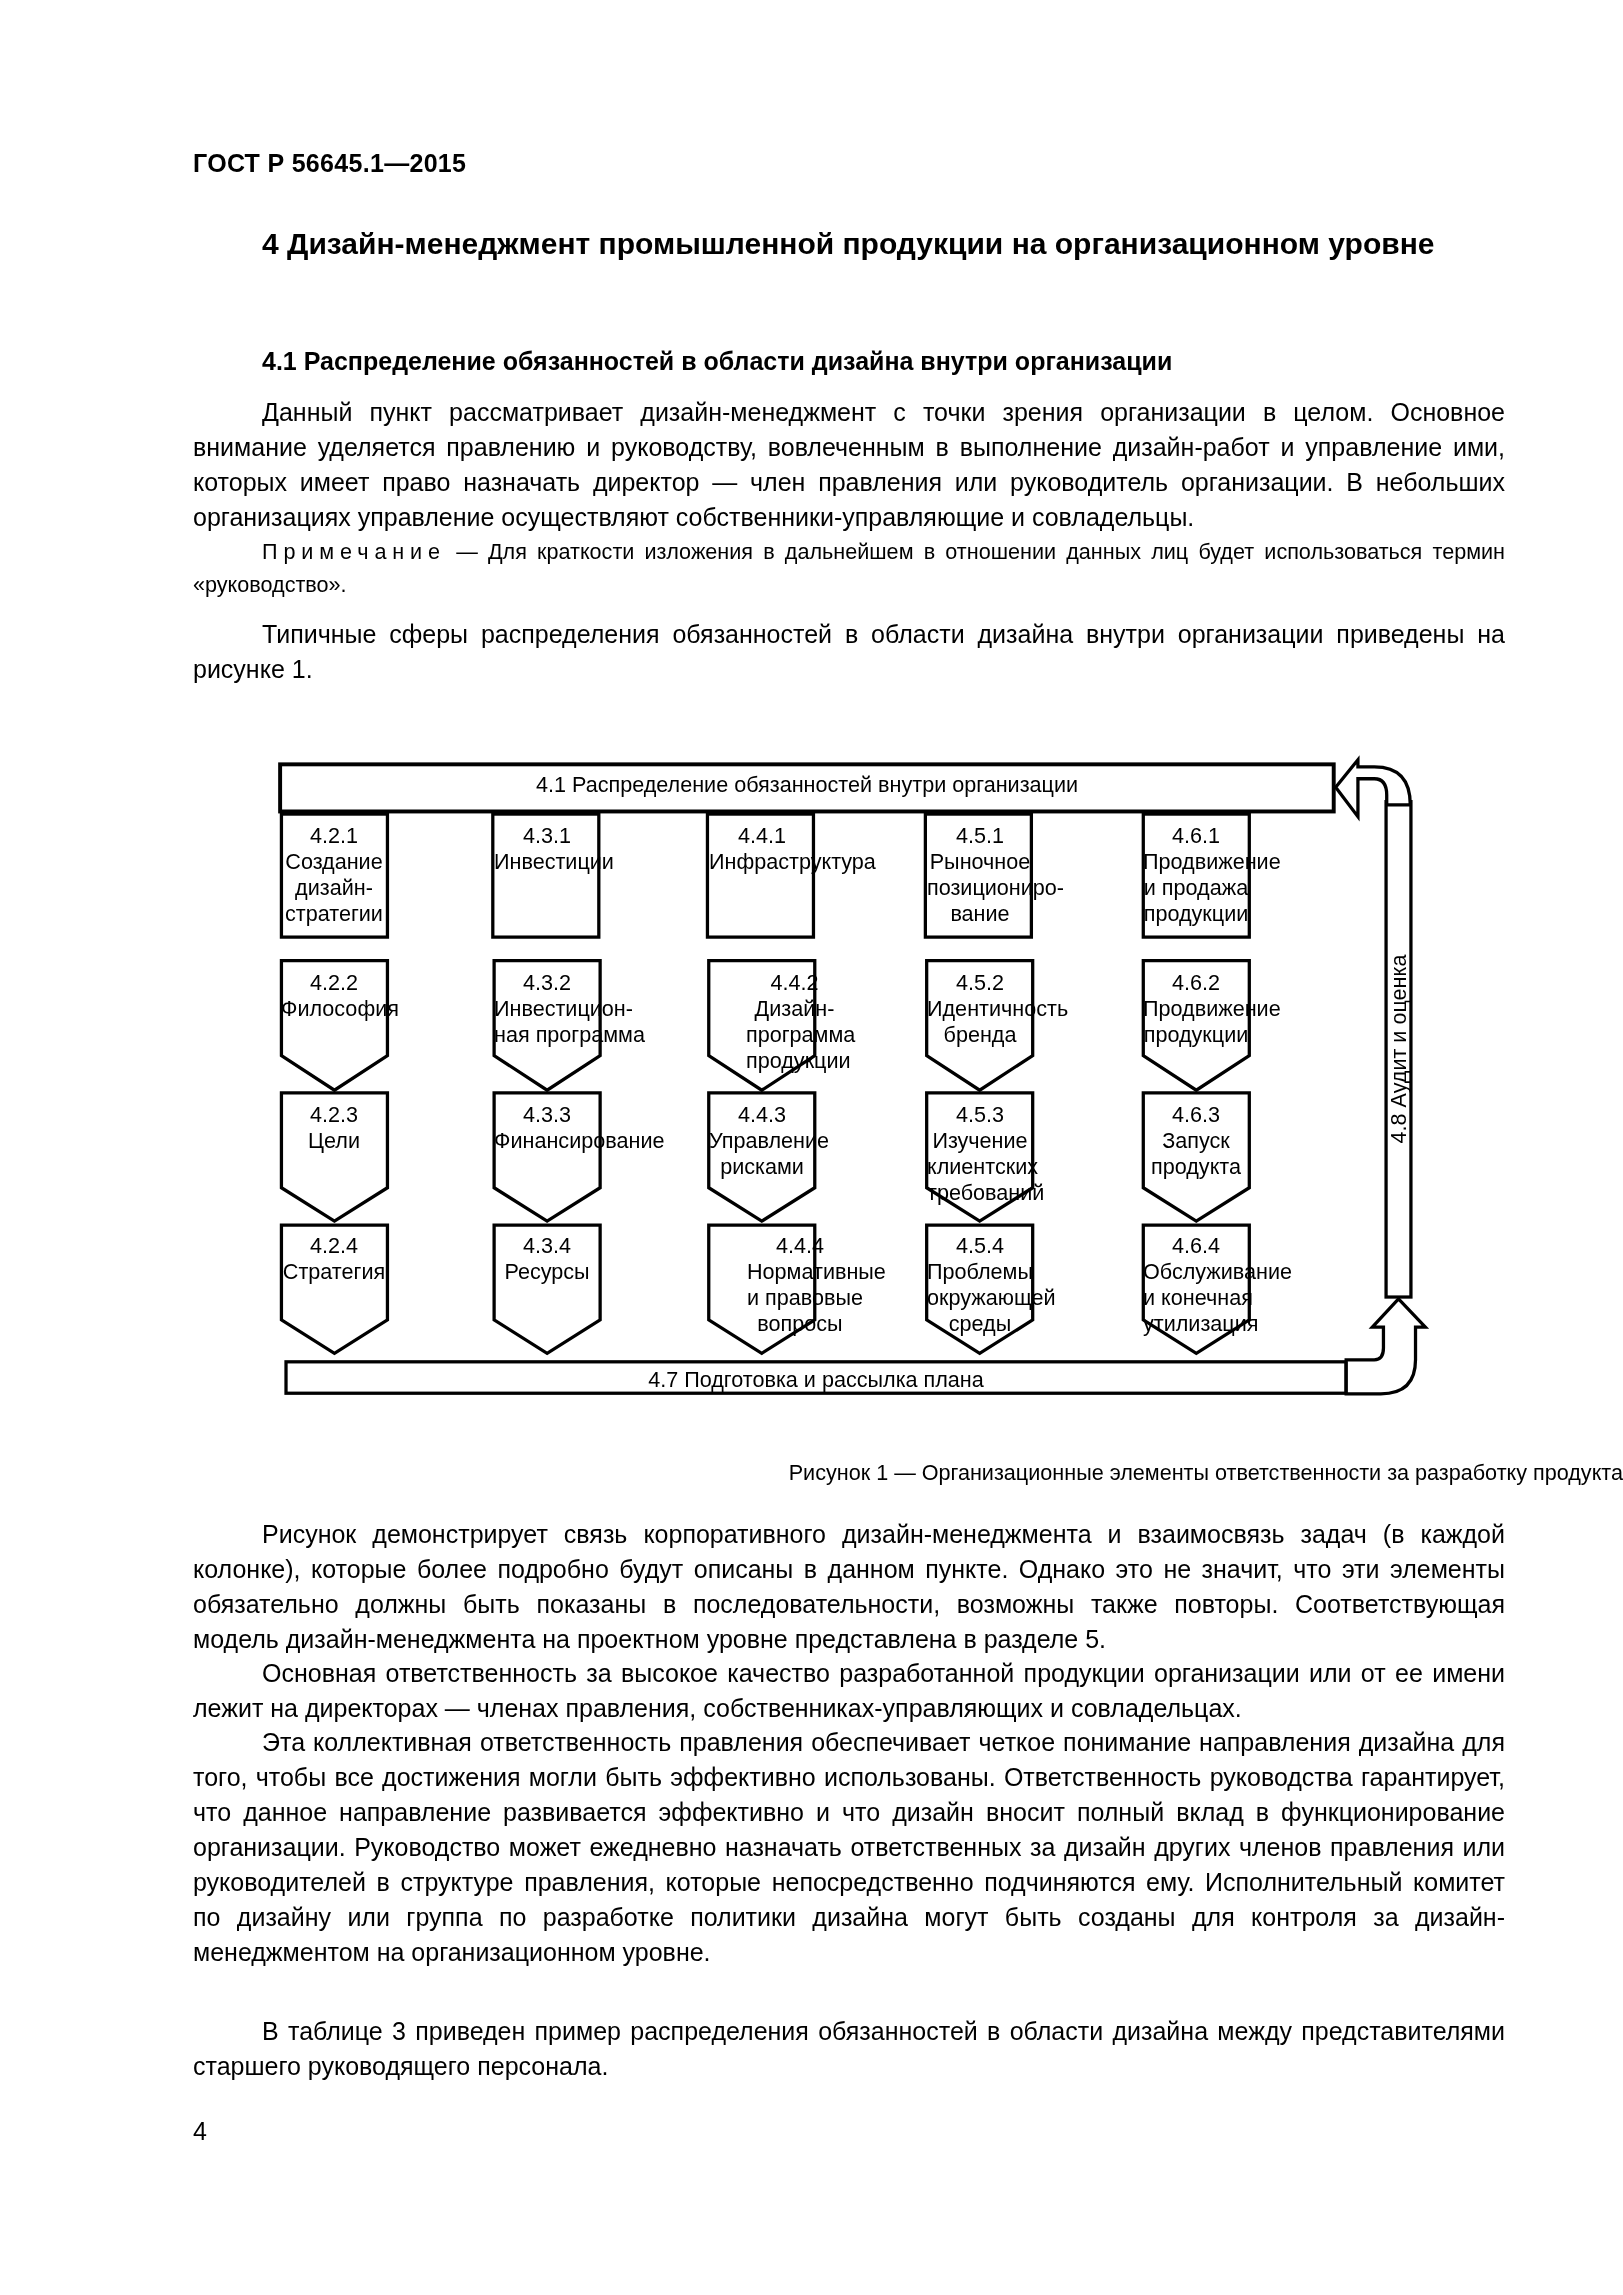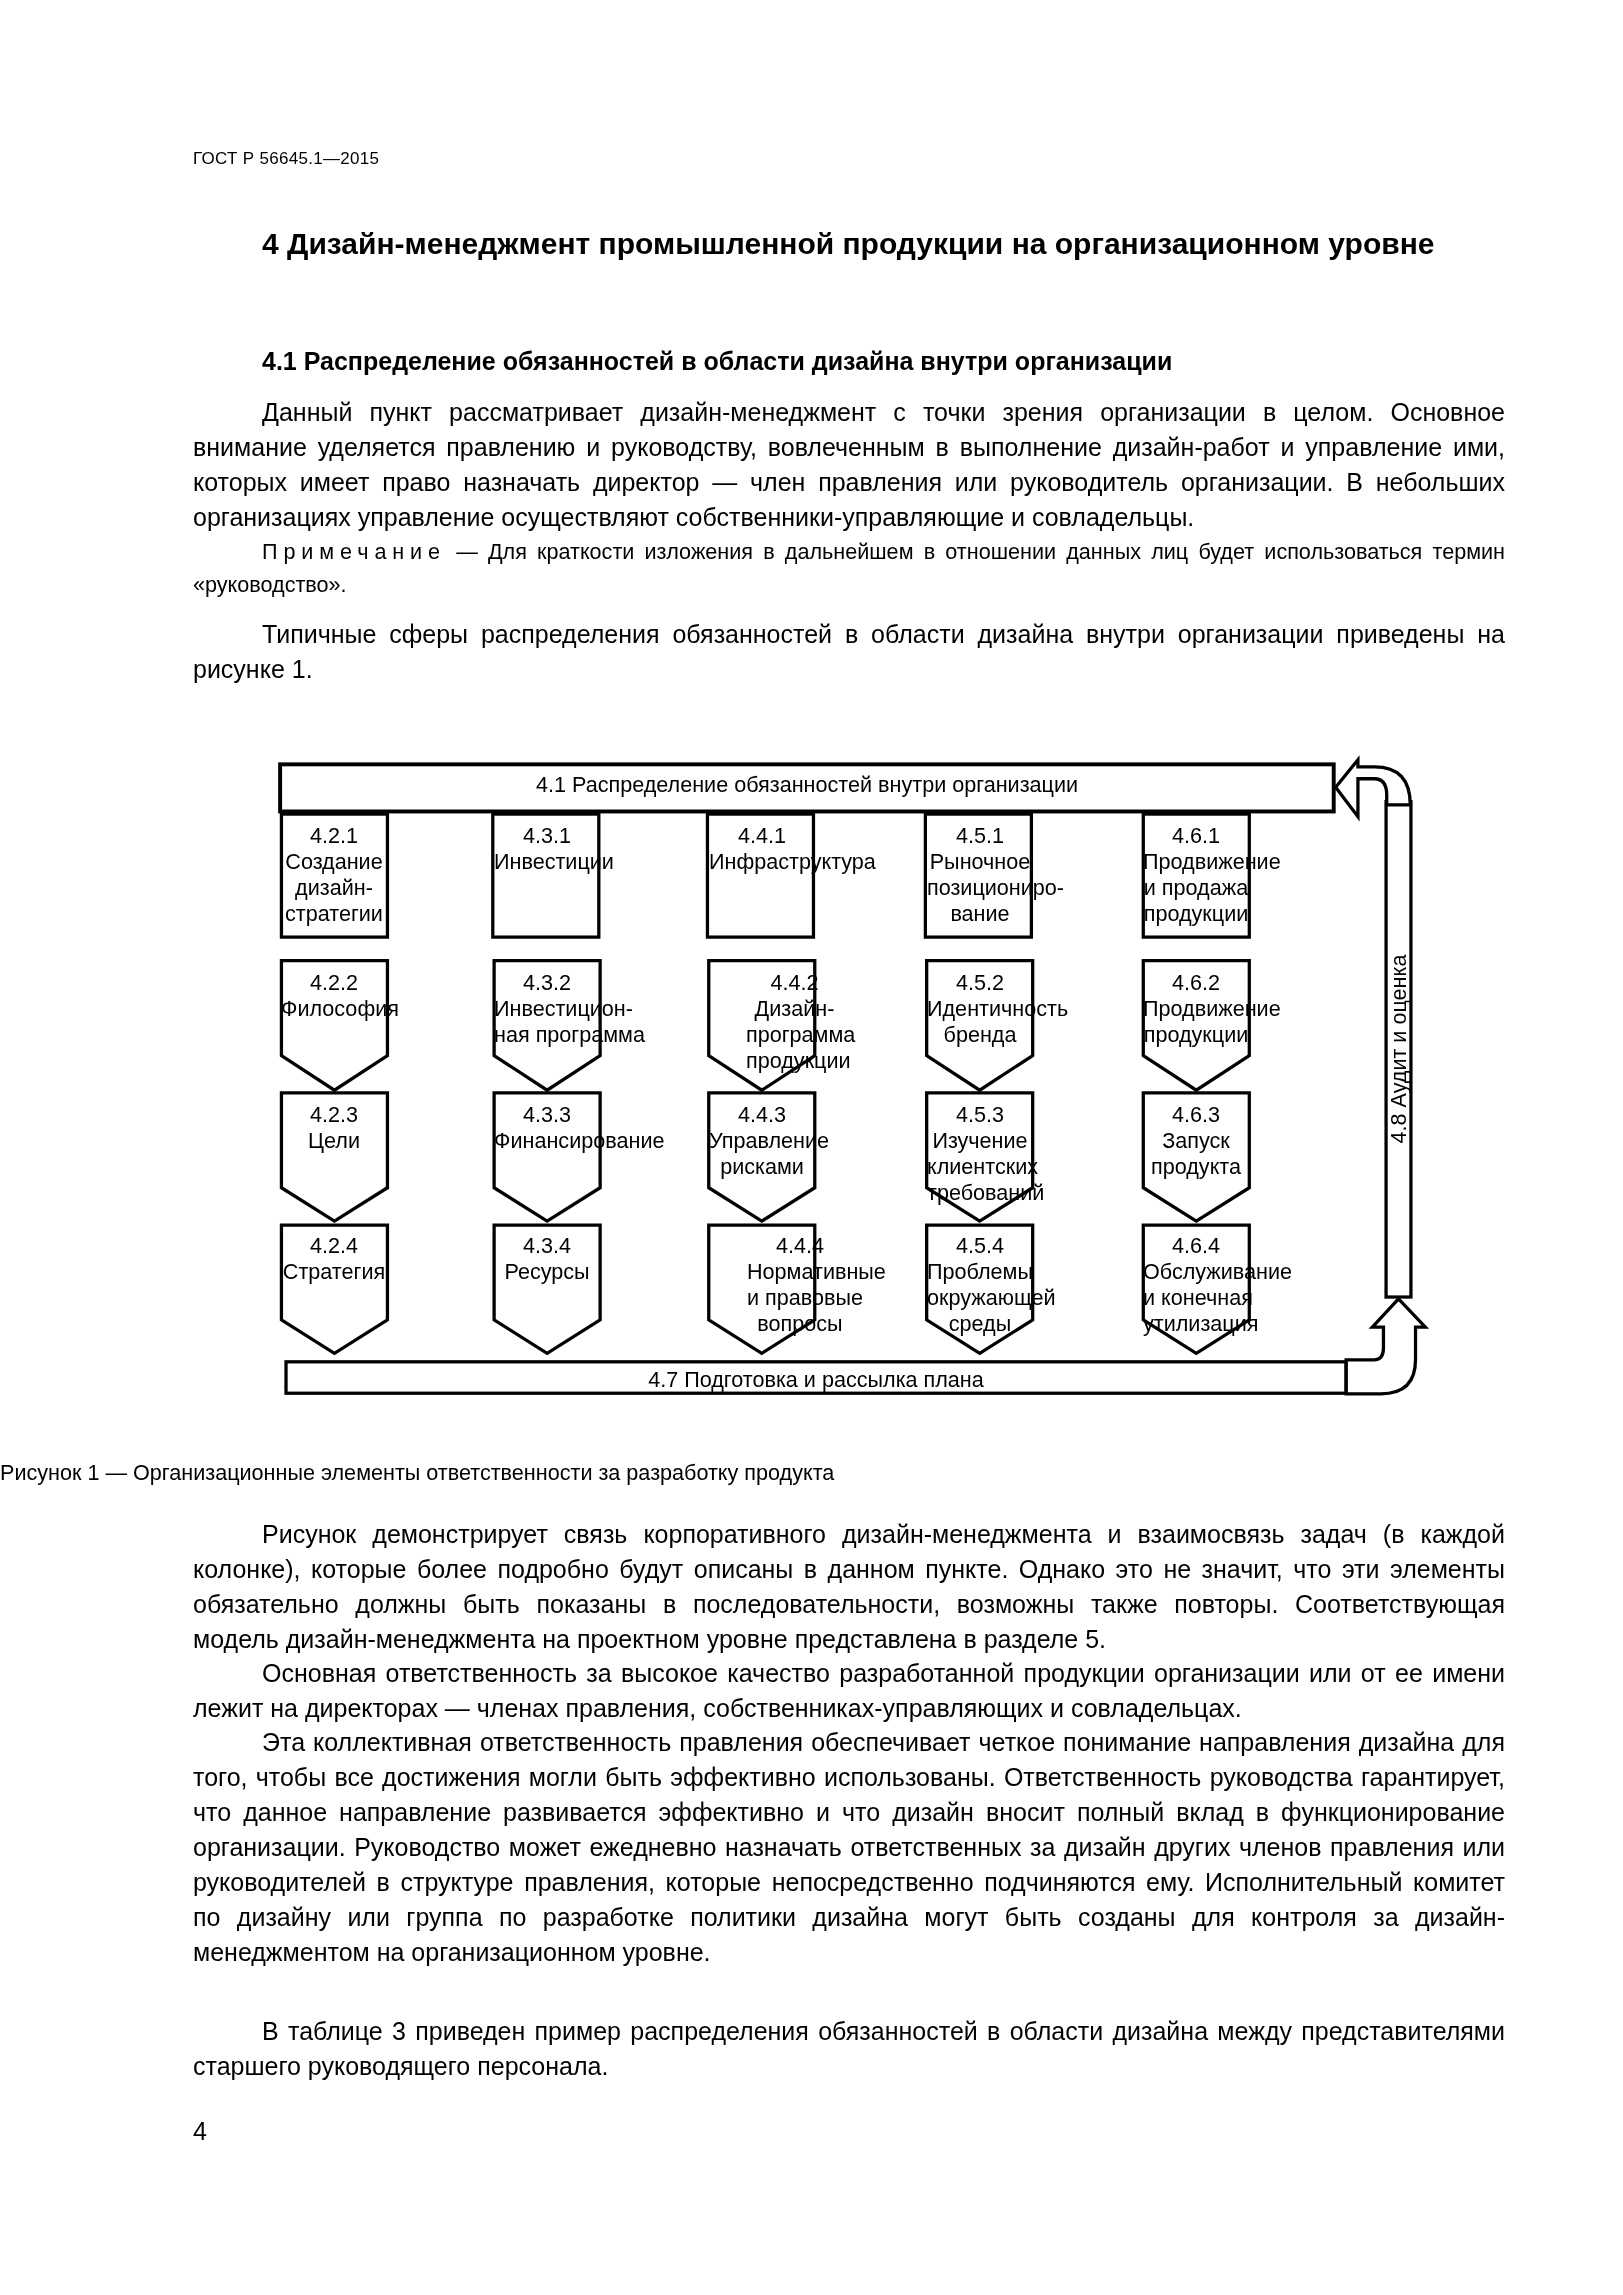--- a/index.html
+++ b/index.html
@@ -1,26 +1,26 @@
 <!DOCTYPE html>
 <html style="font-size:10.5px"><head>
 <meta charset="utf-8">
 <style>
   html, body { margin: 0; padding: 0; background: #ffffff; }
   body { width: 1623px; height: 2295px; position: relative; overflow: hidden;
          font-family: "Liberation Sans", "DejaVu Sans", sans-serif; color: #000; }
   .abs { position: absolute; }
-  .doc-id { left: 193px; top: 149px; font-size: 17px; font-weight: normal; letter-spacing: 0.3px; }
+  .doc-id { left: 193px; top: 149px; font-size: 25px; font-weight: bold; letter-spacing: 0.3px; }
   .h1 { left: 262px; top: 223px; width: 1244px; font-size: 30px; font-weight: bold; line-height: 41px; }
   .h2 { left: 262px; top: 347px; font-size: 25px; font-weight: bold; }
   .para { left: 193px; width: 1312px; font-size: 25px; line-height: 35px; text-align: justify; }
   .para .indent { display: inline-block; width: 69px; }
   .note { left: 193px; width: 1312px; font-size: 21.6px; line-height: 33px; text-align: justify; }
   .spaced { letter-spacing: 5.9px; }
-  .caption { left: 0; width: 1623px; top: 1460px; text-align: left; font-size: 21.6px; }
+  .caption { left: 0; width: 1623px; top: 1460px; text-align: right; font-size: 21.6px; }
   .page-num { left: 193px; top: 2117px; font-size: 25px; }
   
   #diagram { left: 0; top: 0; width: 1623px; height: 2295px; pointer-events: none; }
   .box-text { position: absolute; text-align: center; font-size: 21.6px; line-height: 26px; }
   .bar-text { position: absolute; text-align: center; font-size: 21.6px; }
   .vert-text { position: absolute; font-size: 21.6px; white-space: nowrap;
                transform: rotate(-90deg); transform-origin: center center; }
 </style>
 </head>
 <body>

